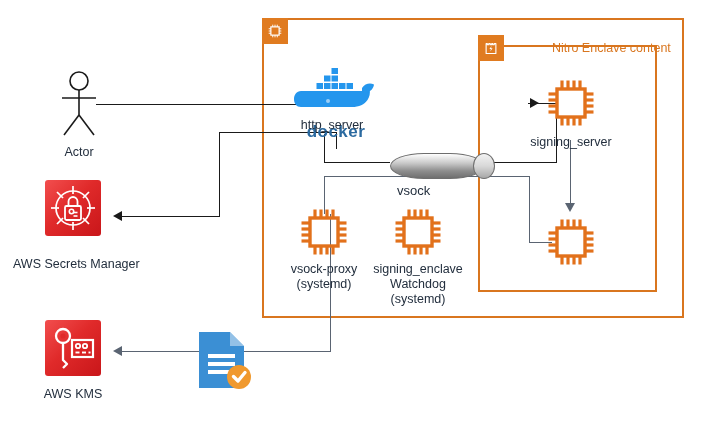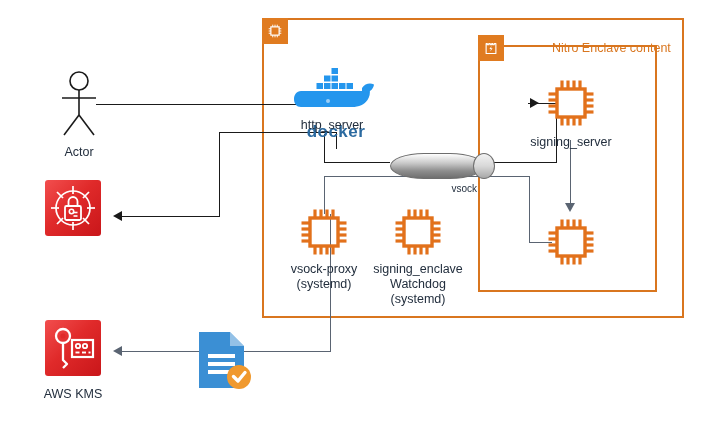--- a/index.html
+++ b/index.html
@@ -98,23 +98,23 @@
   }
   .vsock-cap {
     position: absolute;
     background: linear-gradient(to bottom, #f2f2f2 0%, #d8d8d8 50%, #a8a8a8 100%);
     border: 1px solid #6e6e6e;
     border-radius: 50%;
     box-sizing: border-box;
   }
   .vsock-text {
     position: absolute;
-    font-size: 10px;
+    font-size: 13px;
     color: #232F3E;
-    text-align: right;
+    text-align: left;
     width: 80px;
   }
 
   
   .aws-tile {
     position: absolute;
     width: 56px;
     height: 56px;
     border-radius: 3px;
     background: linear-gradient(135deg, #F24E4E 0%, #E02A2A 45%, #C9161A 100%);
@@ -343,20 +343,21 @@
       </g>
       <g stroke="#ffffff" stroke-width="1.8" fill="none">
         <rect x="20" y="26" width="16" height="14" rx="1.5"></rect>
         <path d="M23.5 26 v-4.5 a4.5 4.5 0 0 1 9 0 V26"></path>
       </g>
       <circle cx="26.5" cy="31.5" r="2.2" fill="none" stroke="#ffffff" stroke-width="1.6"></circle>
       <line x1="28.5" y1="32.5" x2="32.5" y2="32.5" stroke="#ffffff" stroke-width="1.6"></line>
       <line x1="28.5" y1="36" x2="32.5" y2="36" stroke="#ffffff" stroke-width="1.6"></line>
     </svg>
   </div>
+  <div class="node-label" style="left:13px; top:257px; width:120px;">AWS Secrets Manager</div>
 
   <div class="aws-tile" style="left:45px; top:320px;">
     <svg width="56" height="56" viewBox="0 0 56 56" aria-hidden="true">
       <g fill="none" stroke="#ffffff" stroke-width="2.3" stroke-linejoin="round">
         <circle cx="18" cy="16" r="7"></circle>
         <path d="M18 23 v17 l4 4 -4 4"></path>
       </g>
       <circle cx="18" cy="16" r="2.6" fill="#E02A2A"></circle>
       <rect x="27" y="20" width="21" height="17" fill="none" stroke="#ffffff" stroke-width="2.2"></rect>
       <circle cx="33" cy="26" r="2.2" fill="none" stroke="#ffffff" stroke-width="1.8"></circle>

